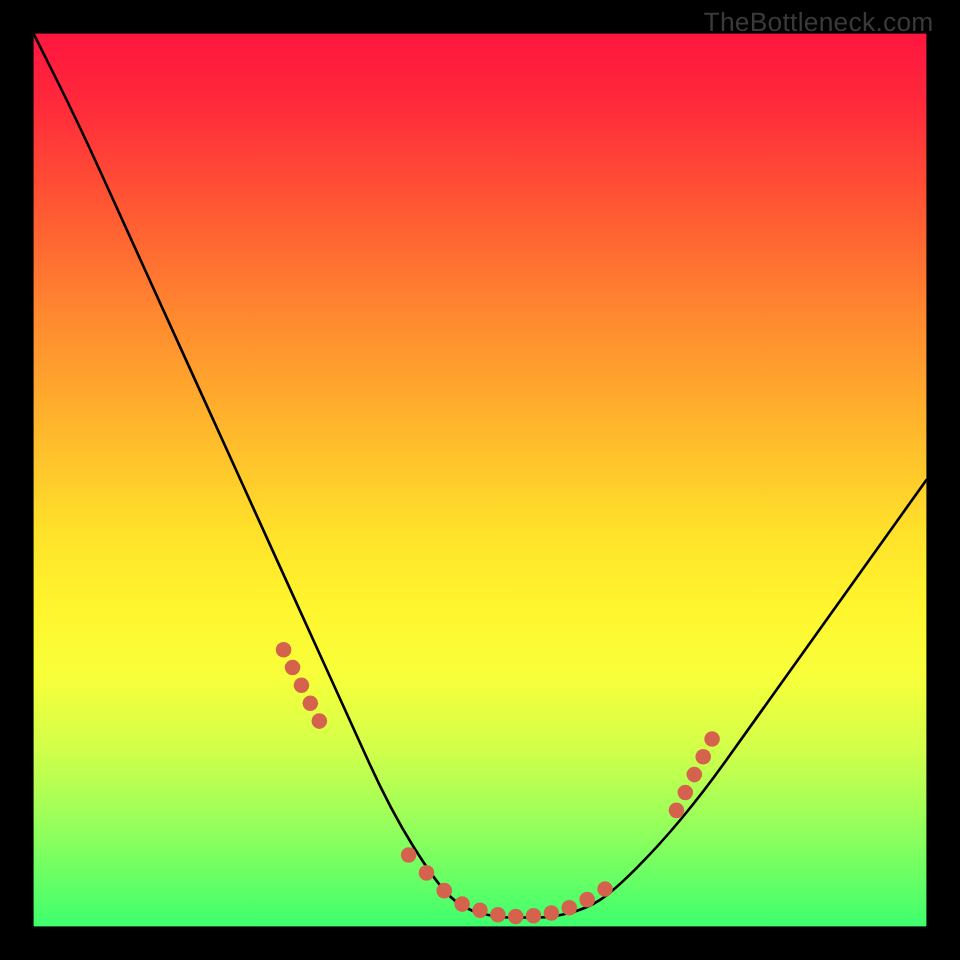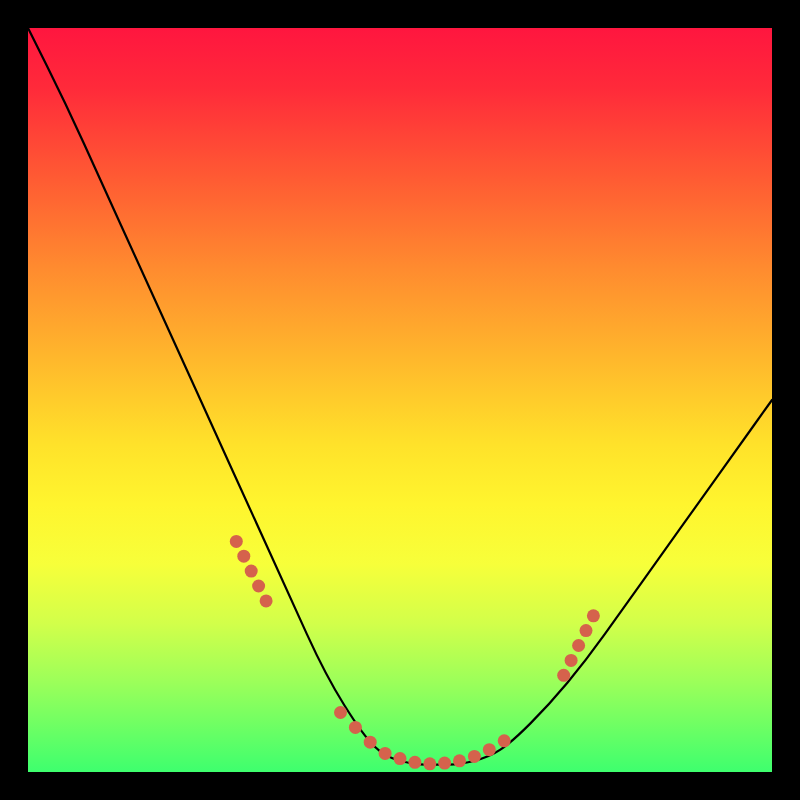--- a/index.html
+++ b/index.html
@@ -54,20 +54,21 @@
     width: 744px;
     height: 744px;
     overflow: visible;
   }
 </style>
 </head>
 <body>
 
 <div class="frame">
 
+  <div class="watermark">TheBottleneck.com</div>
 
   <div class="plot-area">
     <svg class="curve" viewBox="0 0 744 744" preserveAspectRatio="none">
       <path id="curve-path" fill="none" stroke="#000" stroke-width="2.2" stroke-linecap="round" stroke-linejoin="round" d="M 0.0 0.0 Q 0.0 0.0 18.6 37.2 Q 37.2 74.4 55.8 115.3 Q 74.4 156.2 93.0 197.2 Q 111.6 238.1 130.2 279.0 Q 148.8 319.9 167.4 360.8 Q 186.0 401.8 204.6 442.7 Q 223.2 483.6 241.8 524.5 Q 260.4 565.4 279.0 606.4 Q 297.6 647.3 316.2 677.0 Q 334.8 706.8 346.0 718.0 Q 357.1 729.1 372.0 732.8 Q 386.9 736.6 398.0 736.6 Q 409.2 736.6 420.4 736.6 Q 431.5 736.6 446.4 732.8 Q 461.3 729.1 472.4 721.7 Q 483.6 714.2 502.2 695.6 Q 520.8 677.0 539.4 654.7 Q 558.0 632.4 576.6 606.4 Q 595.2 580.3 613.8 554.3 Q 632.4 528.2 651.0 502.2 Q 669.6 476.2 688.2 450.1 Q 706.8 424.1 725.4 398.0 T 744.0 372.0"></path>
       <g id="marker-group">
           <circle cx="208.3" cy="513.4" r="6.5" fill="#d5624c"></circle>
           <circle cx="215.8" cy="528.2" r="6.5" fill="#d5624c"></circle>
           <circle cx="223.2" cy="543.1" r="6.5" fill="#d5624c"></circle>
           <circle cx="230.6" cy="558.0" r="6.5" fill="#d5624c"></circle>
           <circle cx="238.1" cy="572.9" r="6.5" fill="#d5624c"></circle>

